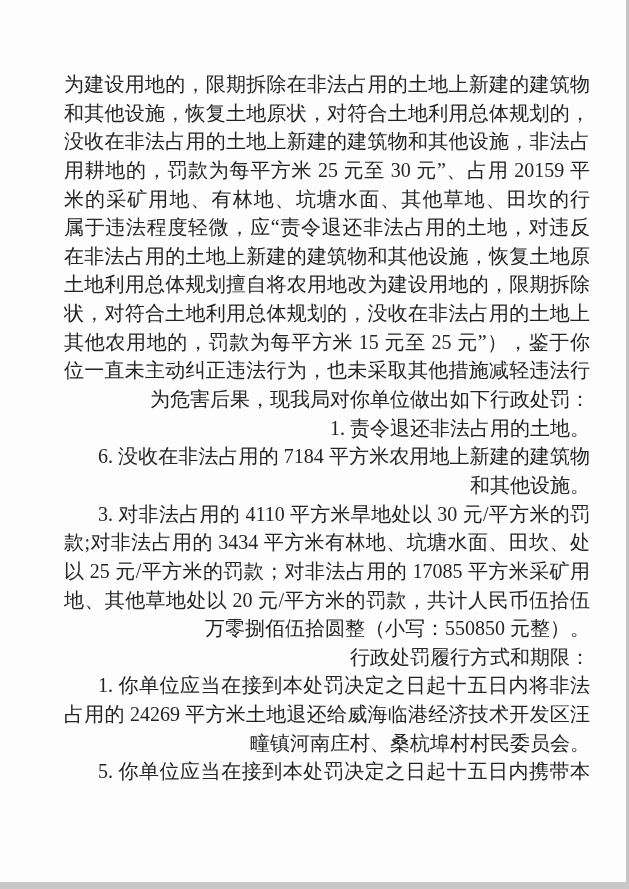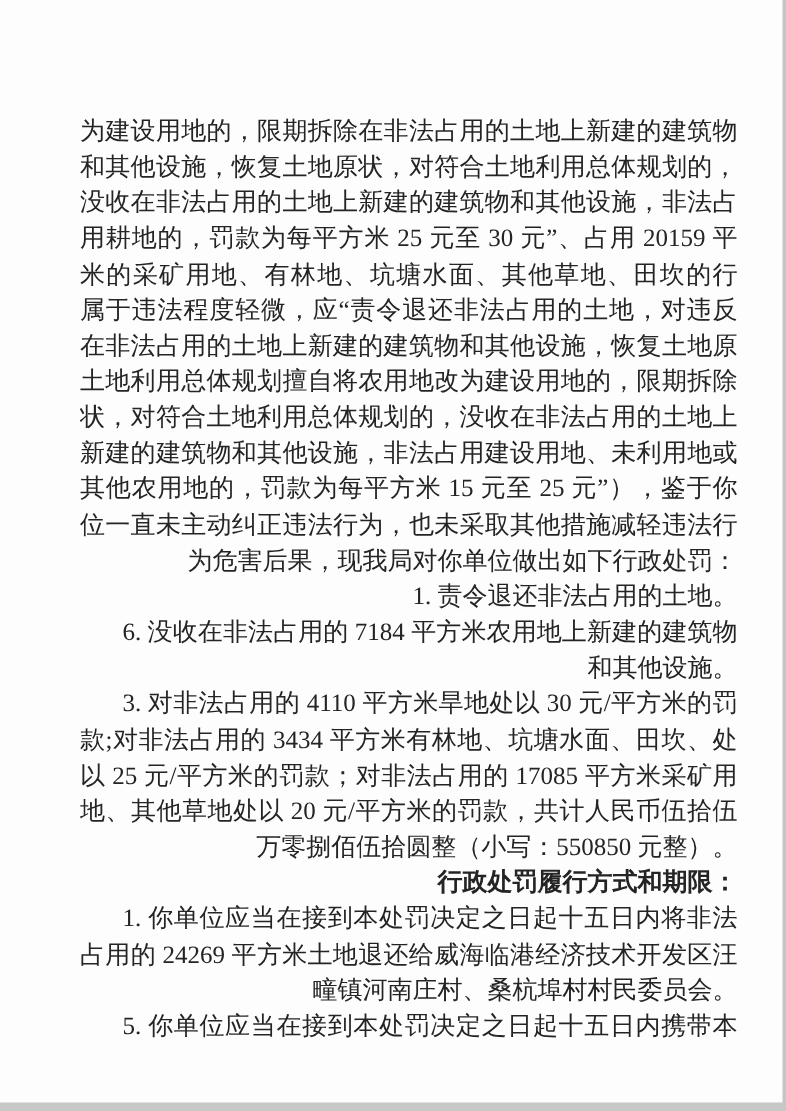--- a/index.html
+++ b/index.html
@@ -7,45 +7,43 @@
     width:629px;height:889px;
     background:#fdfdfd;
     overflow:hidden;position:relative;
     font-family:"Liberation Serif","DejaVu Serif",serif;
   }
   .page{position:absolute;inset:0;background:#fdfdfd;}
   .text-block{
     position:absolute;left:64px;top:70px;width:526px;
     color:#242424;font-size:20px;line-height:28.65px;
     letter-spacing:0;
-    margin-top:21px;
   }
   .ln{height:28.65px;overflow:hidden;white-space:normal;}
   .full{text-align:justify;text-align-last:justify;}
   .short{text-align:right;}
   .ind{text-indent:34px;}
-  .bold{font-weight:bold;}
+  .bold{font-weight:normal;}
   .edge-right{position:absolute;top:0;right:0;width:3px;height:889px;background:#c5c5c5;}
   .edge-bottom{position:absolute;left:0;bottom:0;width:629px;height:7px;background:#c7c7c7;}
 </style>
 </head>
 <body>
 
 <div class="page">
   <div class="text-block">
     <div class="ln full">为建设用地的，限期拆除在非法占用的土地上新建的建筑物</div>
     <div class="ln full">和其他设施，恢复土地原状，对符合土地利用总体规划的，</div>
     <div class="ln full">没收在非法占用的土地上新建的建筑物和其他设施，非法占</div>
     <div class="ln full">用耕地的，罚款为每平方米 25 元至 30 元”、占用 20159 平方</div>
     <div class="ln full">米的采矿用地、有林地、坑塘水面、其他草地、田坎的行为，</div>
     <div class="ln full">属于违法程度轻微，应“责令退还非法占用的土地，对违反</div>
     <div class="ln full">在非法占用的土地上新建的建筑物和其他设施，恢复土地原</div>
     <div class="ln full">土地利用总体规划擅自将农用地改为建设用地的，限期拆除</div>
     <div class="ln full">状，对符合土地利用总体规划的，没收在非法占用的土地上</div>
-    <div class="ln full">新建的建筑物和其他设施，非法占用建设用地、未利用地或</div>
     <div class="ln full">其他农用地的，罚款为每平方米 15 元至 25 元”），鉴于你单</div>
     <div class="ln full">位一直未主动纠正违法行为，也未采取其他措施减轻违法行</div>
     <div class="ln short">为危害后果，现我局对你单位做出如下行政处罚：</div>
     <div class="ln short ind">1. 责令退还非法占用的土地。</div>
     <div class="ln full ind">6. 没收在非法占用的 7184 平方米农用地上新建的建筑物</div>
     <div class="ln short">和其他设施。</div>
     <div class="ln full ind">3. 对非法占用的 4110 平方米旱地处以 30 元/平方米的罚</div>
     <div class="ln full">款;对非法占用的 3434 平方米有林地、坑塘水面、田坎、处</div>
     <div class="ln full">以 25 元/平方米的罚款；对非法占用的 17085 平方米采矿用</div>
     <div class="ln full">地、其他草地处以 20 元/平方米的罚款，共计人民币伍拾伍</div>

